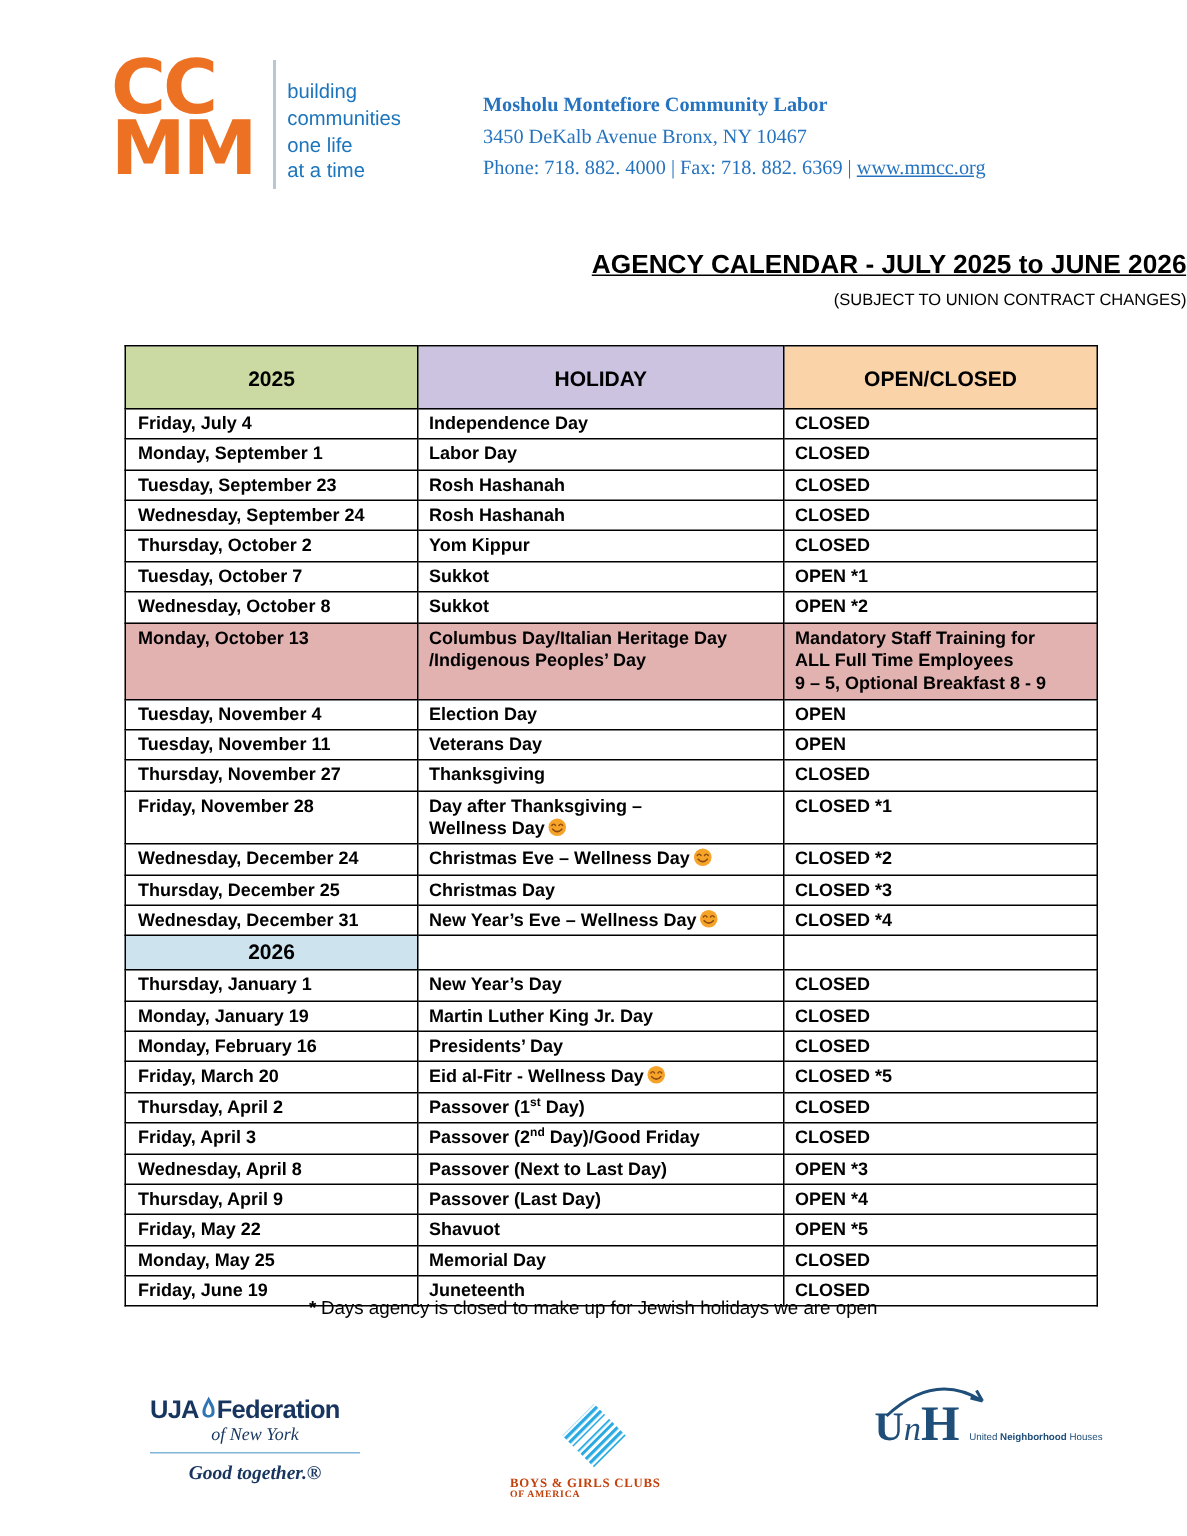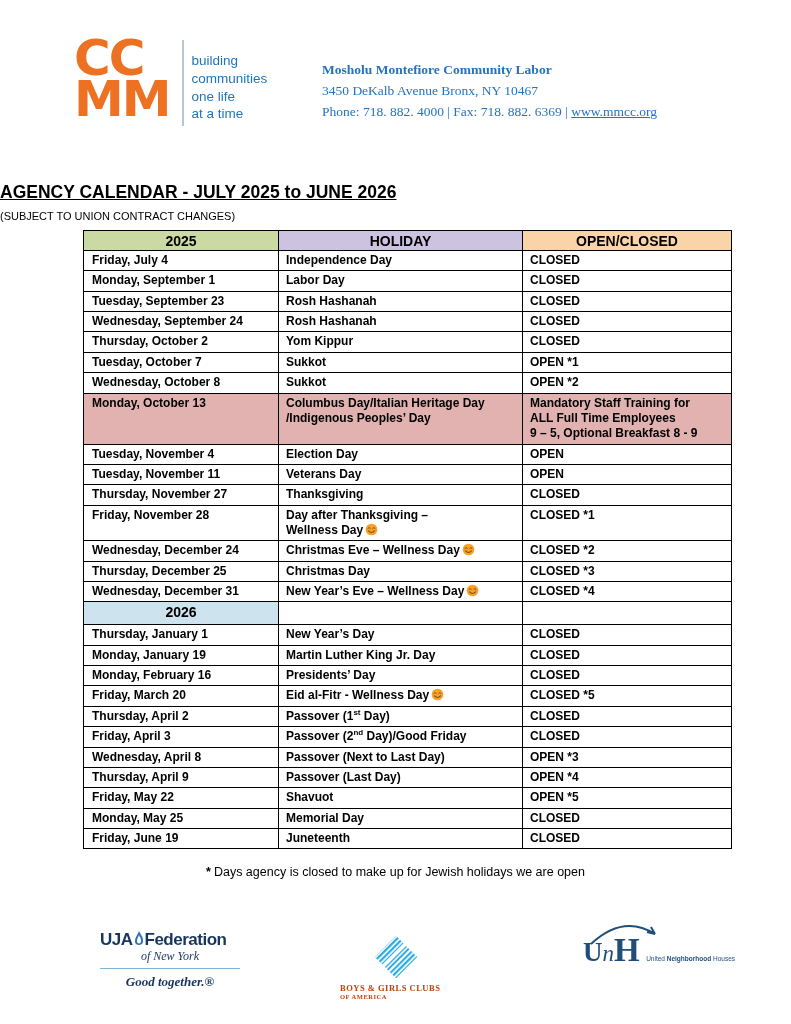--- a/index.html
+++ b/index.html
@@ -13,29 +13,29 @@
                font-size:50px; line-height:0.82; letter-spacing:-2px; }
   .brand-divider { width:2px; background:#b9c6d6; height:86px; margin:2px 8px 0 12px; }
   .tagline { color:#1C75BC; font-size:13.5px; line-height:1.32; padding-top:14px; }
 
   .contact { position:absolute; left:322px; top:60px; color:#2573BE;
              font-family:"Liberation Serif", serif; font-size:13.5px; line-height:1.55; }
   .c-name { font-weight:bold; }
   .c-link { color:#2573BE; text-decoration:underline; cursor:pointer; }
 
   
-  .title-wrap { position:absolute; top:166px; left:0; width:100%; text-align:left;margin-top:16px; }
+  .title-wrap { position:absolute; top:166px; left:0; width:100%; text-align:right; }
   .doc-title { font-size:17.5px; font-weight:bold; text-decoration:underline; }
   .doc-subtitle { font-size:11px; margin-top:7px; }
 
   
   table.cal { position:absolute; left:83px; top:230px; width:648px;
               border-collapse:collapse; table-layout:fixed; }
   .cal th, .cal td { border:1px solid #000; }
-  .cal th { height:20px; font-size:14px; font-weight:bold; text-align:center; }
+  .cal th { height:42px; font-size:14px; font-weight:bold; text-align:center; }
   .h-year { background:var(--c-y25); }
   .h-hol  { background:var(--c-hol); }
   .h-sta  { background:var(--c-sta); }
   .cal td { font-size:12px; font-weight:bold; padding:2px 7px; line-height:1.28;
             vertical-align:top; white-space:pre-line; }
   .cal td.date-cell { padding-left:8px; }
   tr.highlight td { background:var(--c-pink); }
   td.year26 { background:var(--c-y26); text-align:center; font-size:14px; height:22px; }
   sup { font-size:8px; vertical-align:super; line-height:0; }
   .smiley { width:13px; height:13px; vertical-align:-2px; margin-left:2px; }

